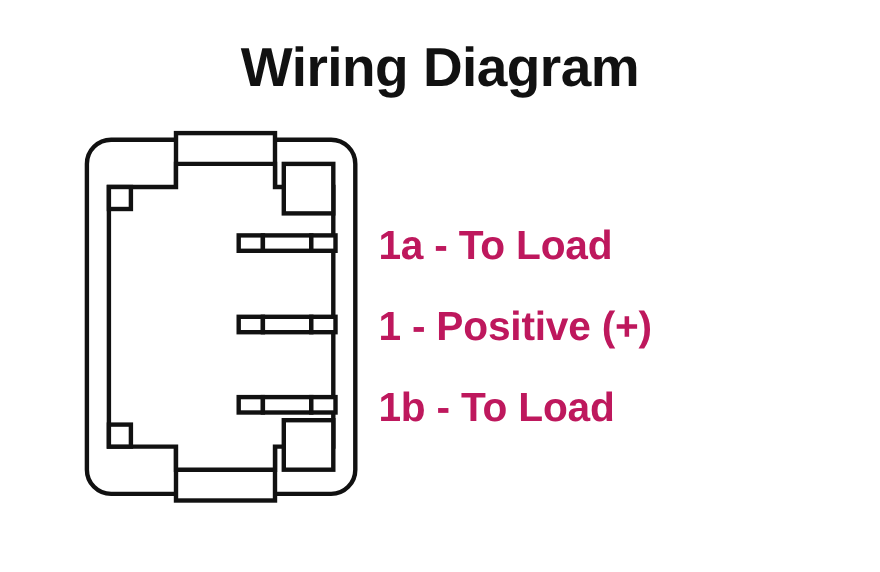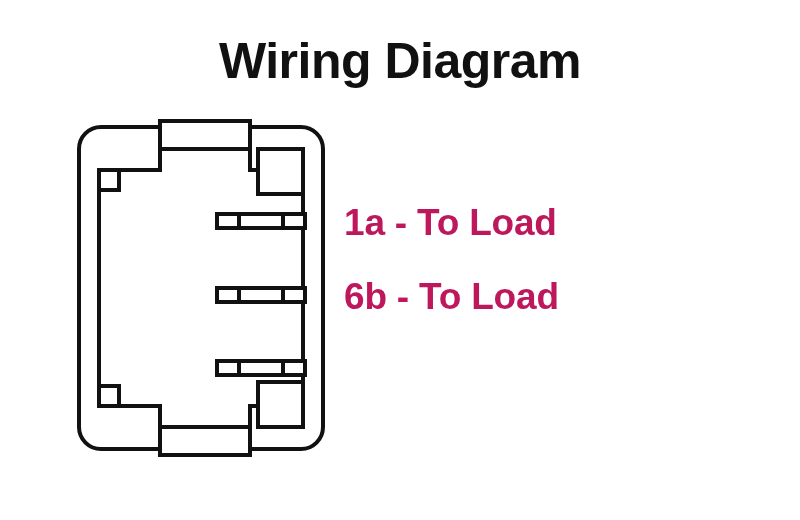--- a/index.html
+++ b/index.html
@@ -121,18 +121,19 @@
 
     <g>
       <rect x="157" y="253" width="22" height="14" fill="#ffffff" stroke="#111111" stroke-width="4"></rect>
       <rect x="179" y="253" width="44" height="14" fill="#ffffff" stroke="#111111" stroke-width="4"></rect>
       <rect x="223" y="253" width="22" height="14" fill="#ffffff" stroke="#111111" stroke-width="4"></rect>
     </g>
   </svg>
 
   <div class="legend">
     <div class="legend-item">1a - To Load</div>
-    <div class="legend-item">6b - To Load</div>
+    <div class="legend-item">1 - Positive (+)</div>
+    <div class="legend-item">1b - To Load</div>
   </div>
 
   <div class="watermark"></div>
 
 </div>
 
 </body></html>

